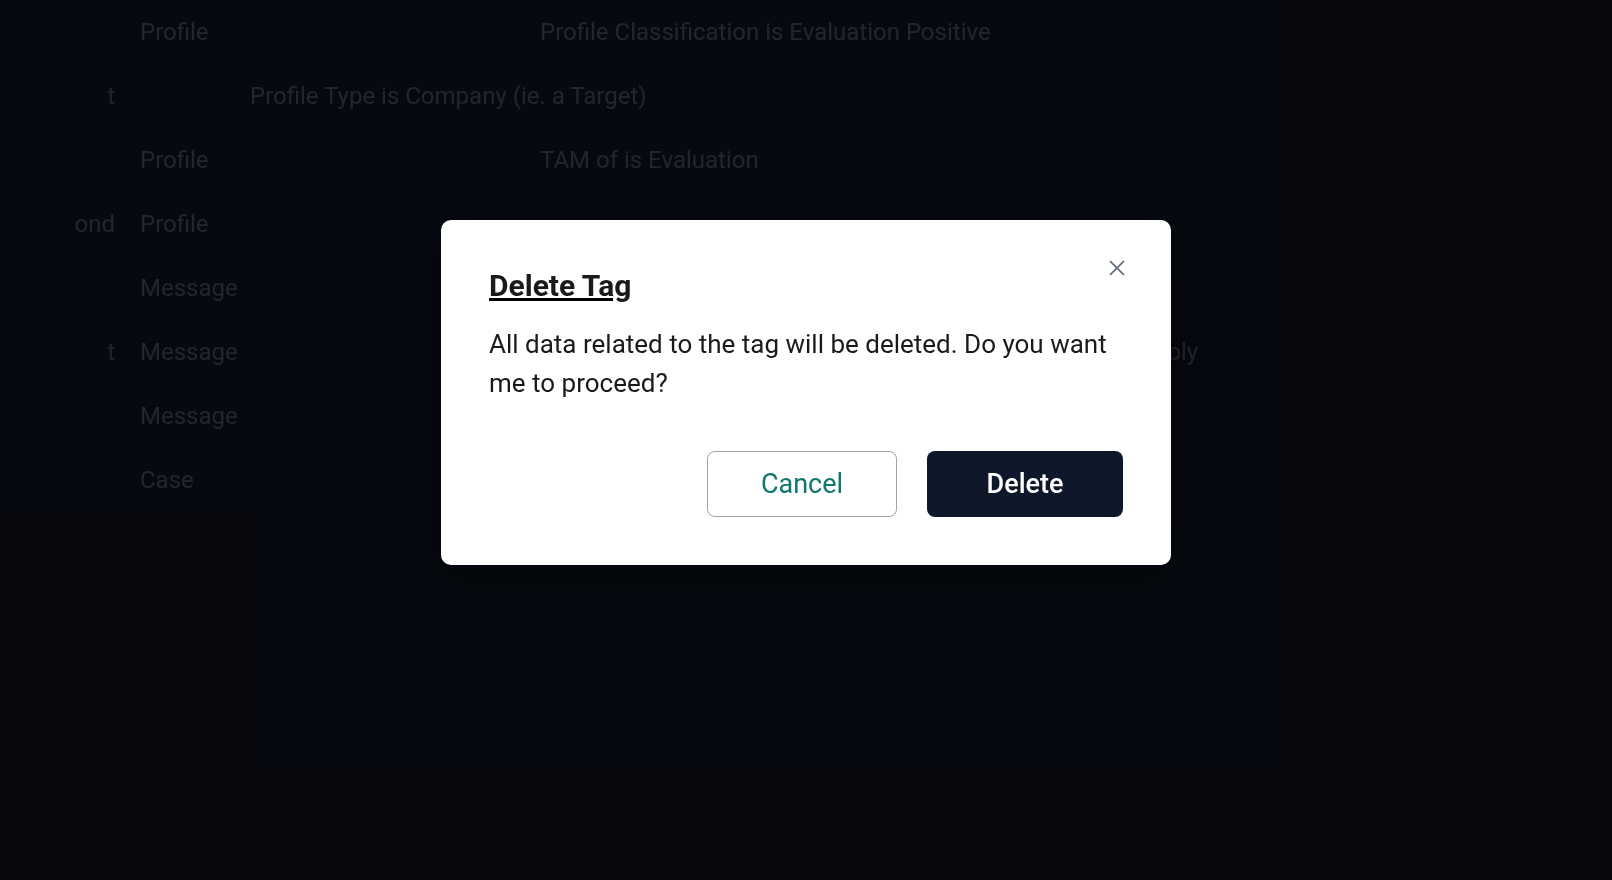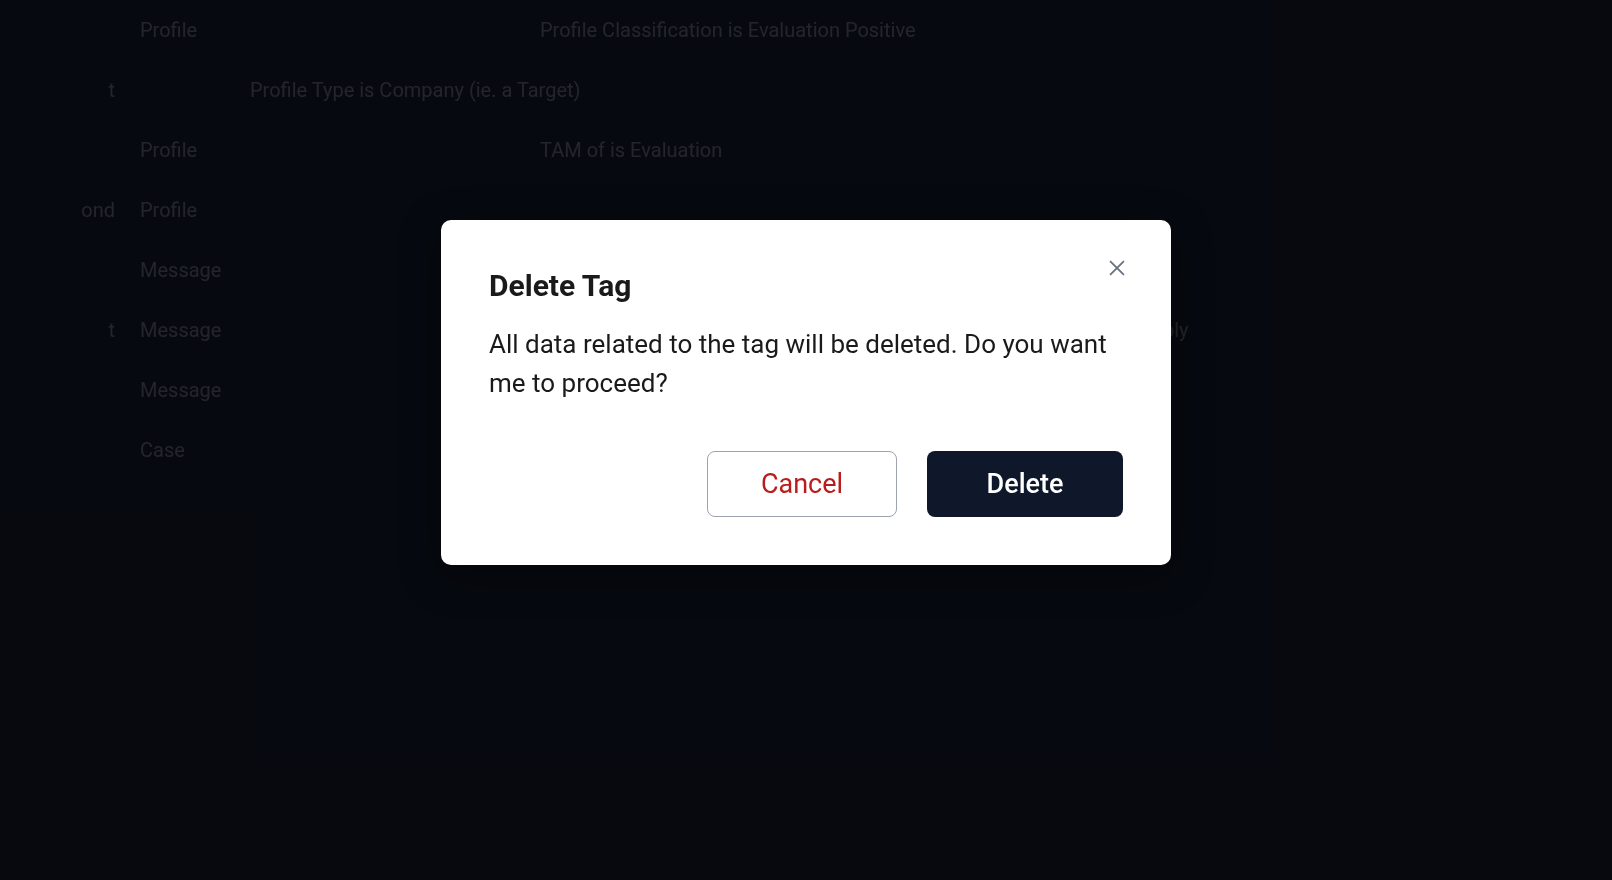--- a/index.html
+++ b/index.html
@@ -23,21 +23,21 @@
       left: 0;
       width: 100%;
       height: 100%;
       color: #e5e7eb;
       padding: 0;
     }
 
     .bg-row {
       display: flex;
       padding: 18px 0;
-      font-size: 20px;
+      font-size: 24px;
       color: #f1f1f1;
     }
 
     .bg-col-1 {
       width: 130px;
       padding-left: 0;
       text-align: right;
       padding-right: 15px;
       white-space: nowrap;
       overflow: hidden;
@@ -72,20 +72,21 @@
       border-radius: 10px;
       box-shadow: 0 10px 40px rgba(0, 0, 0, 0.4);
       padding: 48px 48px 48px 48px;
       position: relative;
     }
 
     .dialog-header {
       display: flex;
       justify-content: space-between;
       align-items: center;
+      text-decoration: underline;
     }
 
     .dialog-title {
       font-size: 30px;
       font-weight: 700;
       color: #1a1a1a;
       margin-bottom: 22px;
     }
 
     .close-button {
@@ -126,21 +127,21 @@
       font-size: 27px;
       padding: 16px 40px;
       border-radius: 8px;
       cursor: pointer;
       border: none;
       font-family: inherit;
     }
 
     .btn-cancel {
       background: #ffffff;
-      color: #b91c1c;
+      color: #0f766e;
       border: 1.5px solid #9ca3af;
       min-width: 190px;
     }
 
     .btn-delete {
       background: #0f172a;
       color: #ffffff;
       min-width: 196px;
       font-weight: 500;
     }

